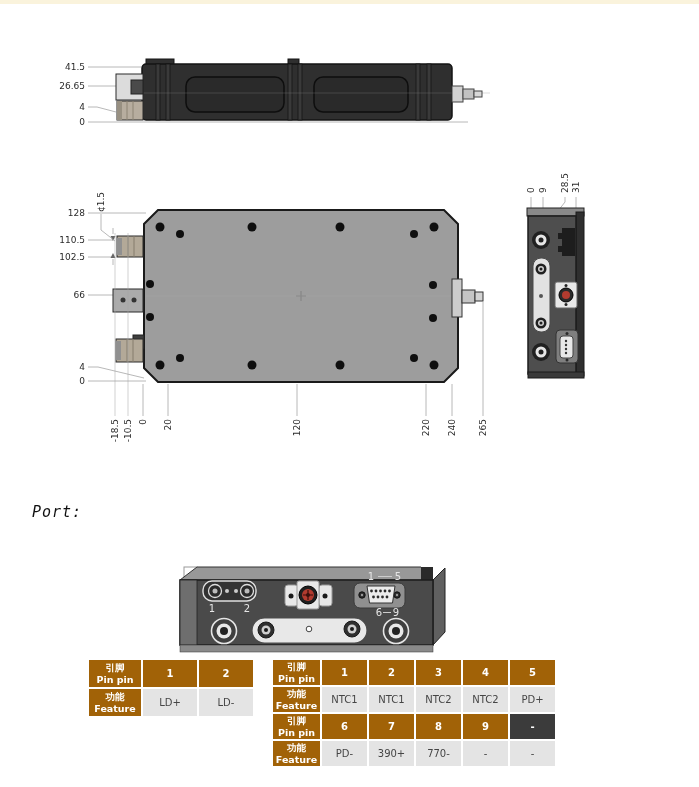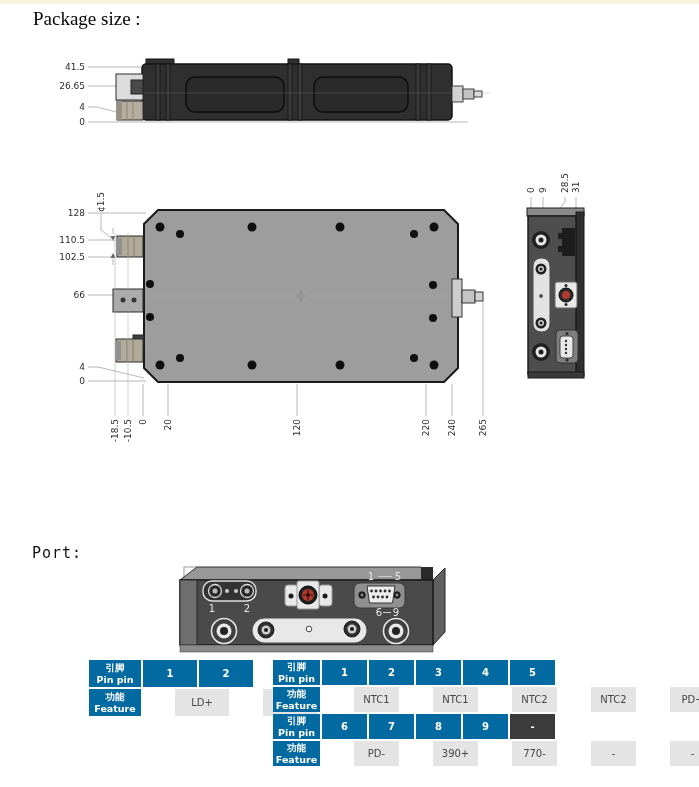--- a/index.html
+++ b/index.html
@@ -1,43 +1,42 @@
 <!DOCTYPE html>
 <html><head>
 <meta charset="utf-8">
 <style>
   html,body{margin:0;padding:0;background:#ffffff;}
   .canvas{position:relative;width:699px;height:787px;background:#ffffff;overflow:hidden;
           font-family:"DejaVu Sans",sans-serif;}
   .top-strip{position:absolute;left:0;top:0;width:699px;height:4px;background:#faf3dc;}
   .h-package{position:absolute;left:33px;top:8px;font-family:"Liberation Serif",serif;
              font-size:19px;color:#050505;}
-  .h-port{position:absolute;left:32px;top:544px;font-family:"DejaVu Sans Mono",monospace;
-          font-size:15px;letter-spacing:1px;color:#101010;}
+  .h-port{position:absolute;left:32px;top:503px;font-family:"DejaVu Sans Mono",monospace;
+          font-size:15px;letter-spacing:1px;color:#101010;font-style:italic;}
   svg{position:absolute;left:0;top:0;font-family:"DejaVu Sans",sans-serif;}
   .dim{font-size:9px;fill:#2b2b2b;}
   .pinlab{font-size:10px;fill:#e6e6e6;}
   .ldr{stroke:#a6a6a6;stroke-width:0.8;fill:none;}
   .tbl{position:absolute;display:flex;flex-direction:column;gap:2px;}
   .trow{display:flex;gap:2px;}
   .cell{display:flex;align-items:center;justify-content:center;text-align:center;
         white-space:pre-line;line-height:1.18;}
-  .dark{background:#0369a1;color:#ffffff;font-weight:700;font-size:10px;}
+  .dark{background:#a16207;color:#ffffff;font-weight:700;font-size:10px;}
   .darkest{background:#3b3b3b;color:#ffffff;font-weight:700;font-size:10px;}
-  .light{background:#e4e4e4;color:#454545;font-size:10px;font-weight:400;margin-left:32px;}
+  .light{background:#e4e4e4;color:#454545;font-size:10px;font-weight:400;}
   .hdr{font-size:9.5px;}
   .lt .cell{height:27px;} .lt .c0{width:52px;} .lt .c{width:54px;}
   .rt .cell{height:25px;} .rt .c0{width:47px;} .rt .c{width:45px;}
 </style>
 </head>
 <body>
 
 <div class="canvas">
   <div class="top-strip"></div>
-  <div class="h-package">Package size :</div>
   <div class="h-port">Port:</div>
 
   <svg width="699" height="787" viewBox="0 0 699 787">
 
     <g>
       <path class="ldr" d="M88 67 H141"></path>
       <path class="ldr" d="M88 86 H117"></path>
       <path class="ldr" d="M88 107 H97 L116 112"></path>
       <path class="ldr" d="M88 122 H468"></path>
       <text class="dim" x="85" y="70" text-anchor="end">41.5</text>

